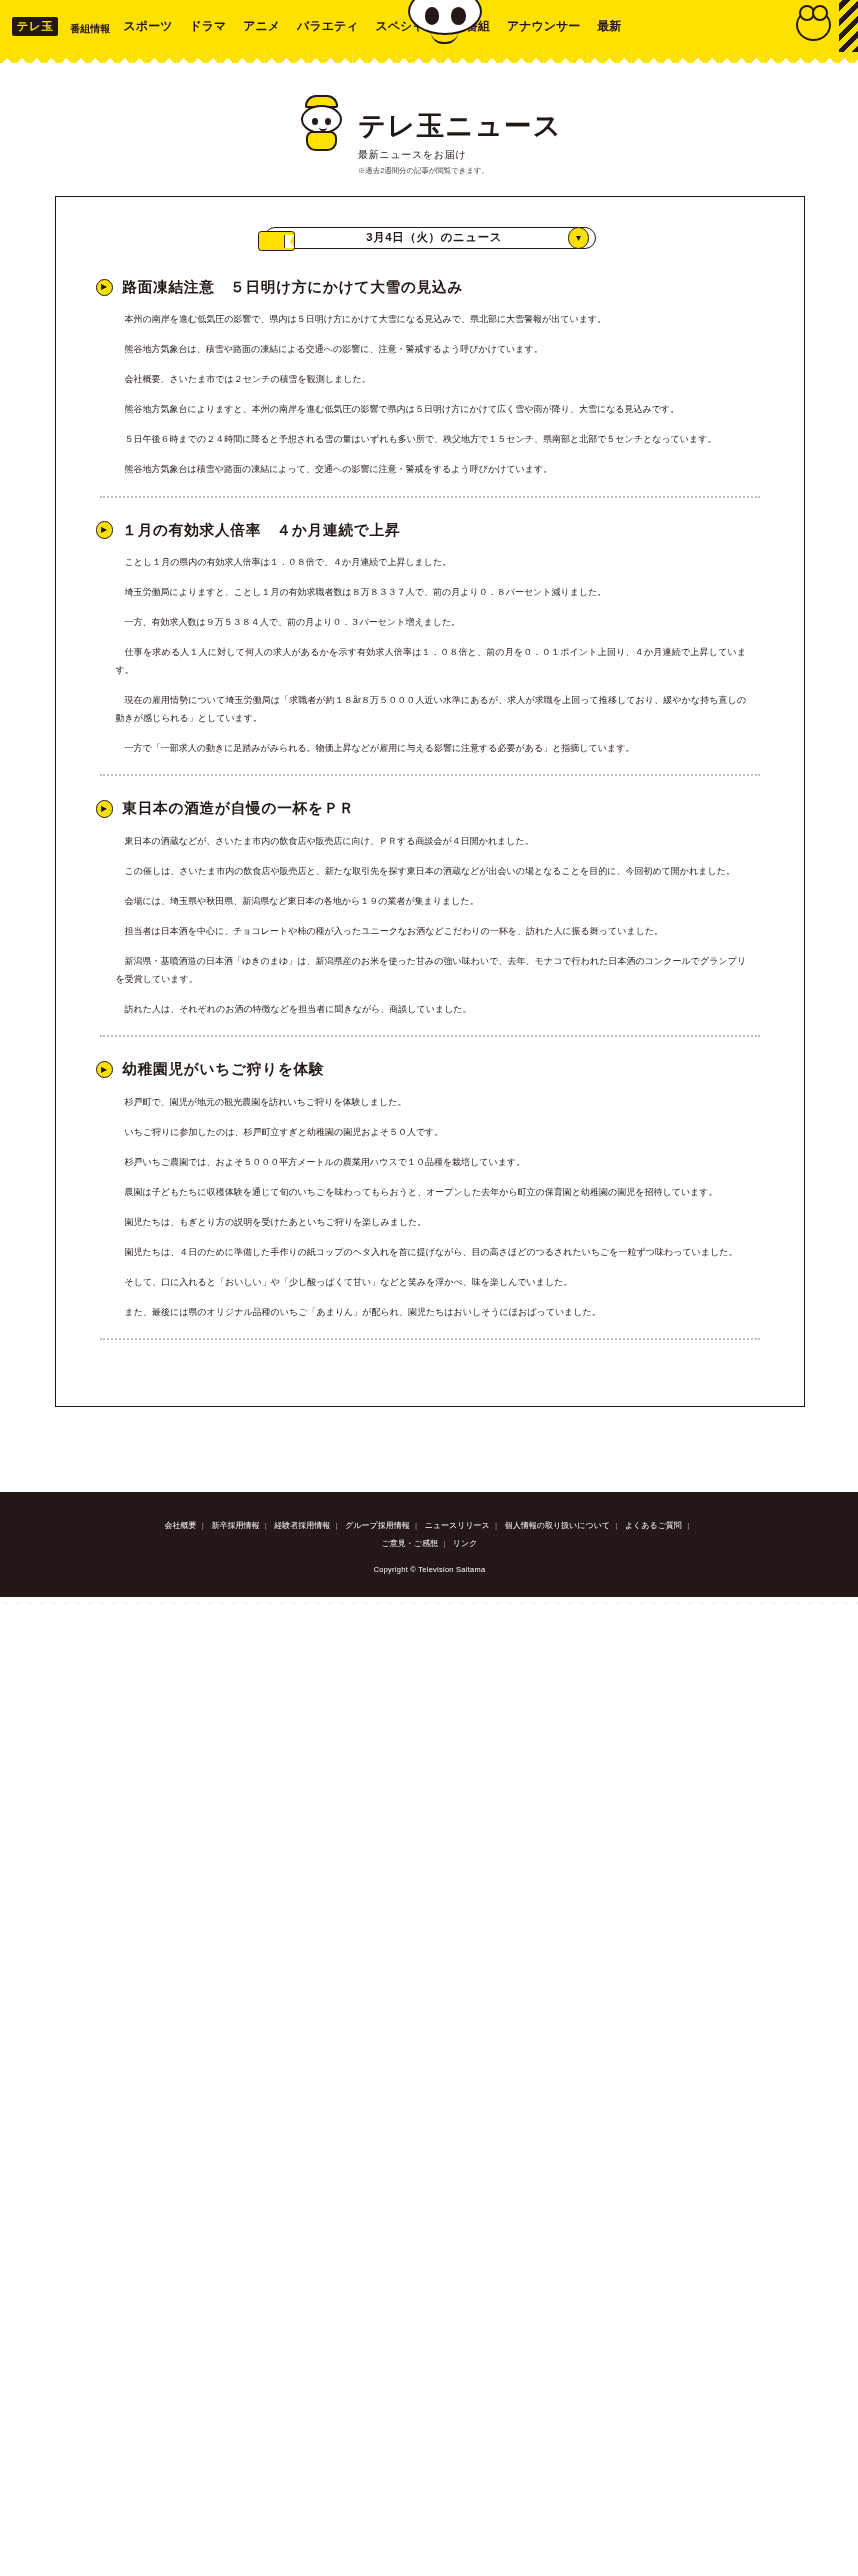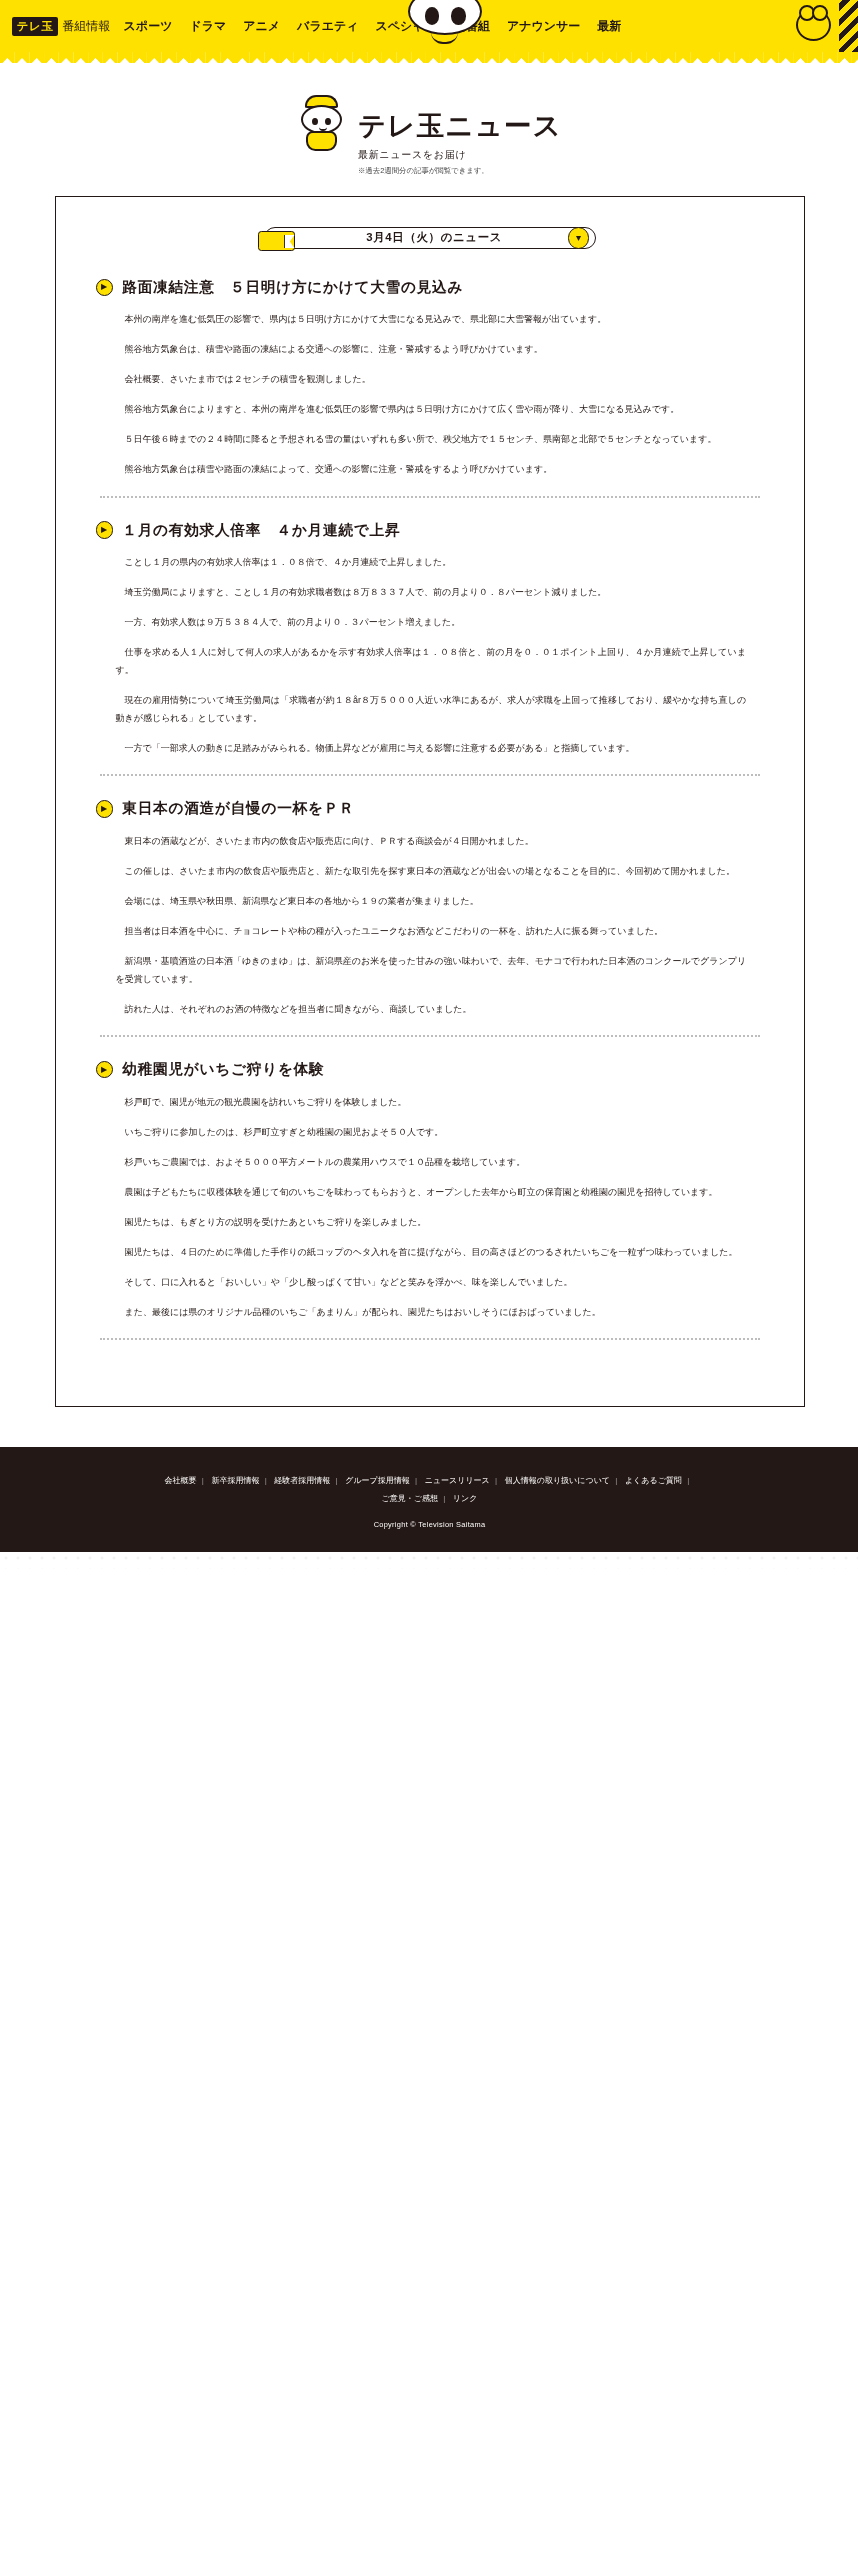--- a/index.html
+++ b/index.html
@@ -33,22 +33,22 @@
     align-items: center;
     gap: 17px;
     font-size: 12px;
     font-weight: bold;
     color: #231815;
     white-space: nowrap;
   }
   .topbar .navlist .nav-item { cursor: pointer; }
   .nav-logo {
     display: flex;
-    align-items: center;
-    gap: 4px;
+    align-items: flex-end;
+    gap: 12px;
     margin-right: 13.4px;
   }
   .nav-logo .logo-chip {
     background: #231815;
     color: #ffe100;
     font-size: 11.4px;
     font-weight: bold;
     padding: 2px 4.7px;
     border-radius: 2px;
     letter-spacing: 0.7px;
@@ -312,20 +312,21 @@
     height: 0;
   }
 
   
   .footer {
     width: 100%;
     background: #231815;
     color: #ffffff;
     padding: 25.4px 0 23px;
     text-align: center;
+    margin-top: 45px;
   }
   .footer-links {
     font-size: 8px;
     line-height: 2.2;
     color: #ffffff;
   }
   .footer-links .sep { margin: 0 5.3px; color: #9a9a9a; }
   .footer-links a,
   .footer-links .flink {
     color: #ffffff;
@@ -345,21 +346,21 @@
       radial-gradient(circle, #f2f2f2 1.3px, transparent 1.7px) 0 0/12px 12px;
     background-color: #ffffff;
   }
 </style>
 </head>
 <body>
 
 <div class="topbar">
   <div class="nav-logo">
     <span class="logo-chip">テレ玉</span>
-    <span style="font-size:12px;font-weight:normal;color:#231815;">番組情報</span>
+    <span style="font-size:10px;font-weight:bold;color:#231815;">番組情報</span>
   </div>
   <div class="navlist">
     <span class="nav-item">スポーツ</span>
     <span class="nav-item">ドラマ</span>
     <span class="nav-item">アニメ</span>
     <span class="nav-item">バラエティ</span>
     <span class="nav-item">スペシャル</span>
     <span class="nav-item">新番組</span>
     <span class="nav-item">アナウンサー</span>
     <span class="nav-item">最新</span>

